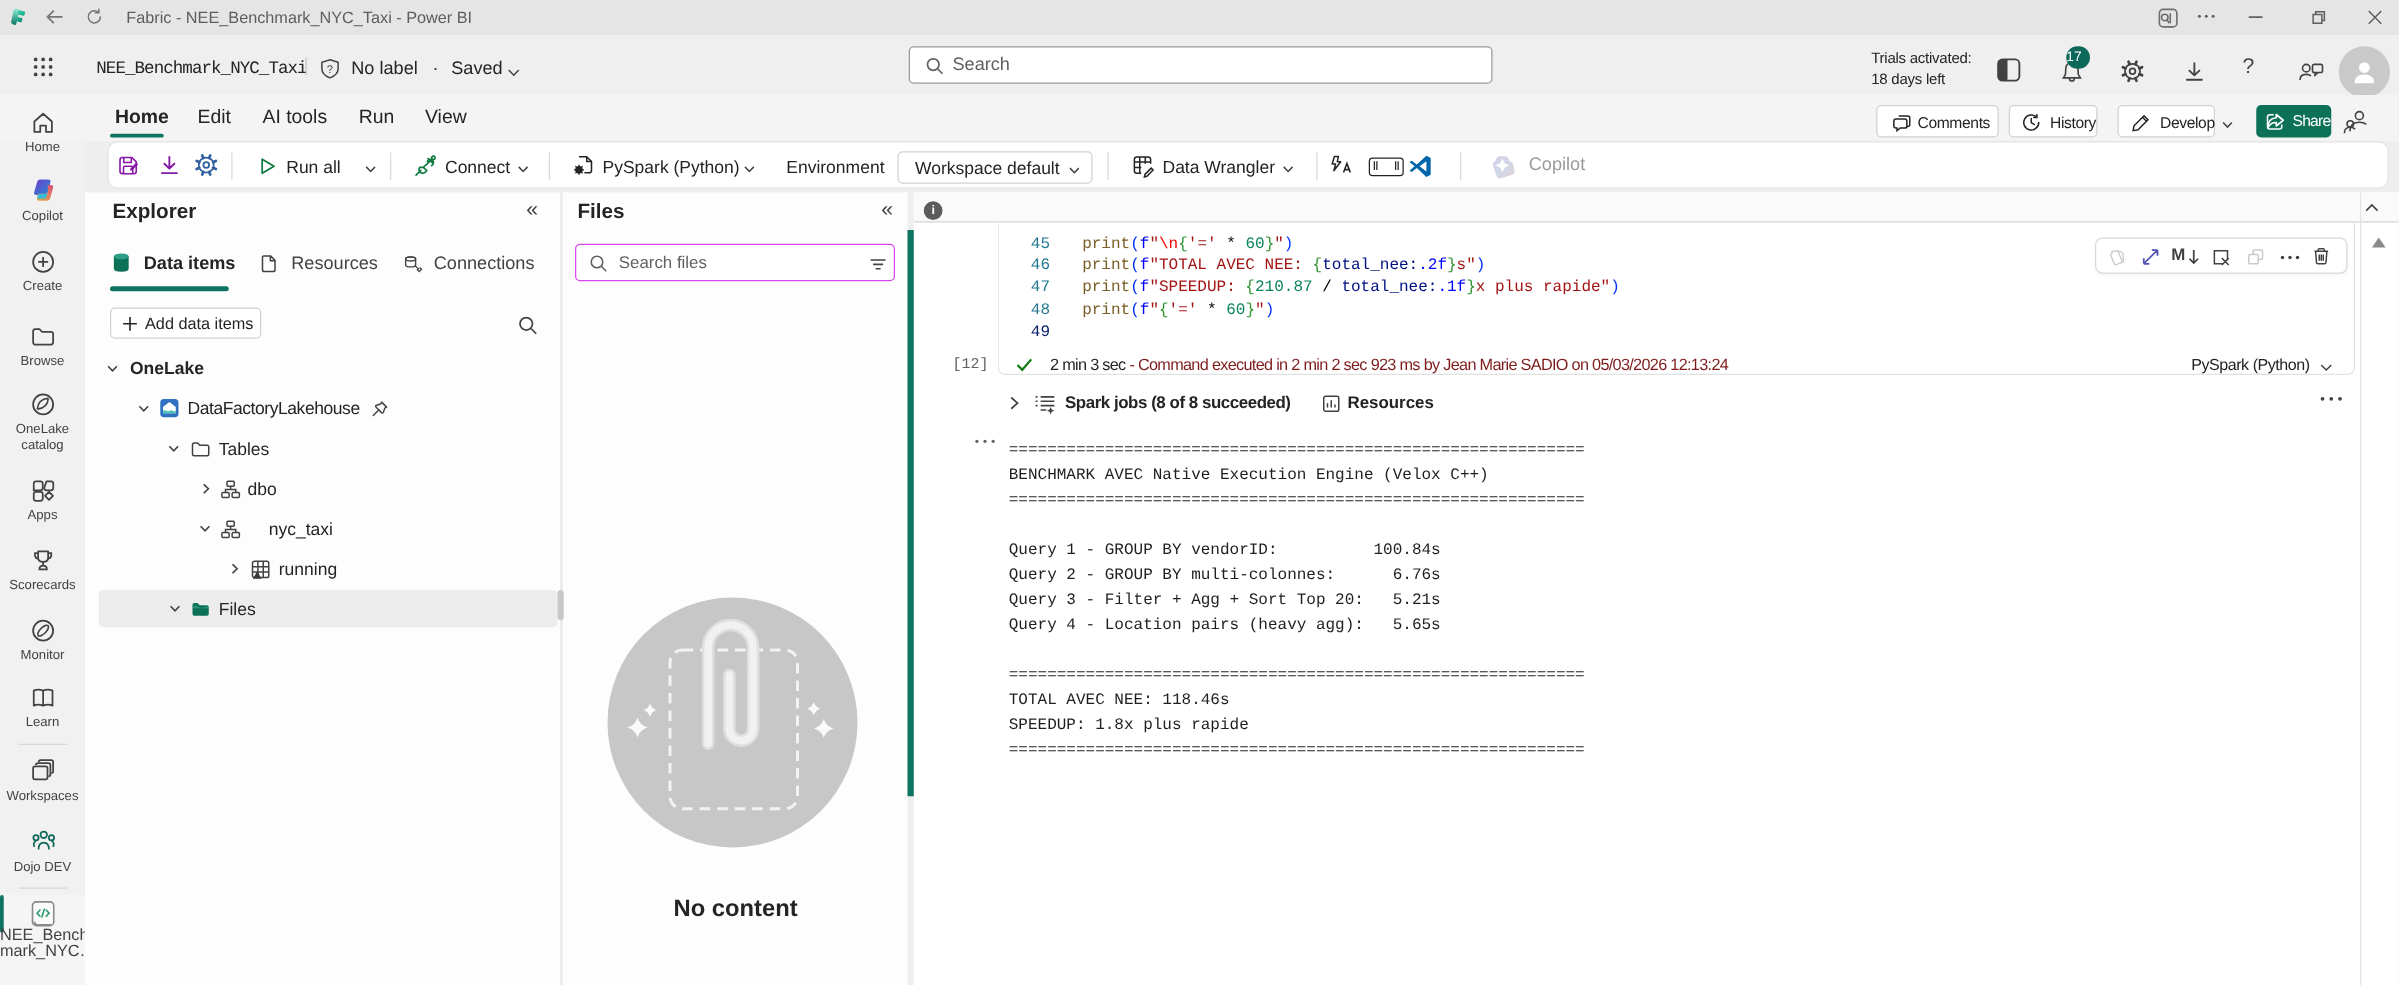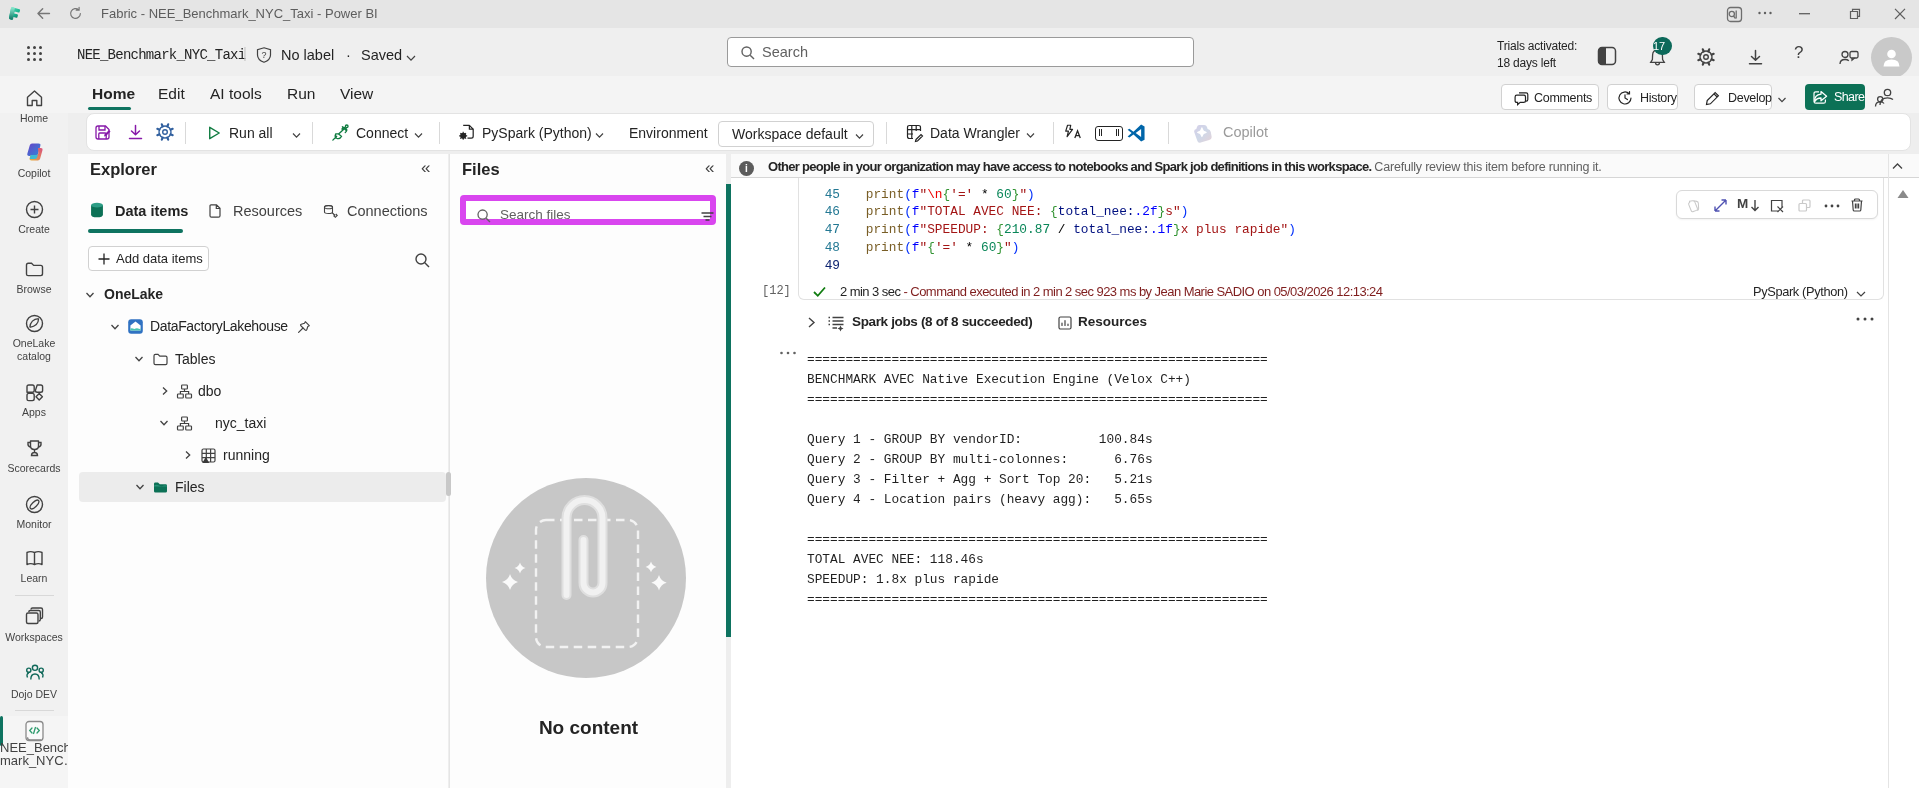--- a/index.html
+++ b/index.html
@@ -461,21 +461,21 @@
   <svg style="position:absolute;left:84px;top:325px" width="17" height="17" viewBox="0 0 17 17">
     <path d="M2 4.8 Q2 3.4 3.4 3.4 H6 L7.8 5.2 H13.6 Q15 5.2 15 6.6 V12.2 Q15 13.6 13.6 13.6 H3.4 Q2 13.6 2 12.2 Z" fill="#0c7156"></path>
     <path d="M2 6.5 Q4.5 5.1 7 6.5 Q9.5 7.9 12 6.5 L15 6.5 V7.5 L2 7.5 Z" fill="#3da88f" opacity="0.6"></path>
   </svg>
   <div style="position:absolute;left:107px;top:325px;font-size:14px;color:#242424;">Files</div>
 </div>
 
 <div class="abs" id="filespanel">
   <div style="position:absolute;left:12px;top:6px;font-size:16.5px;font-weight:bold;color:#242424;">Files</div>
   <div style="position:absolute;left:255px;top:4px;font-size:17px;color:#424242;">«</div>
-  <div style="position:absolute;left:10px;top:41px;width:256px;height:30px;background:#fff;border:6px solid #d946ef;border-radius:4px;">
+  <div style="position:absolute;left:10px;top:41px;width:256px;height:30px;background:#fff;border:1px solid #d946ef;border-radius:4px;">
     <svg style="position:absolute;left:10px;top:7px" width="16" height="16" viewBox="0 0 16 16" fill="none" stroke="#616161" stroke-width="1.3">
         <circle cx="6.6" cy="6.6" r="4.6"></circle>
         <line x1="10.2" y1="10.2" x2="14" y2="14"></line>
       </svg>
     <div style="position:absolute;left:34px;top:6px;font-size:13.5px;color:#616161;">Search files</div>
     <svg style="position:absolute;left:234px;top:8px" width="15" height="15" viewBox="0 0 15 15" stroke="#424242" stroke-width="1.3" fill="#424242">
       <path d="M1.5 4 H13.5 M3.5 7.5 H11.5 M5.5 11 H9.5" fill="none"></path>
     </svg>
   </div>
 
@@ -490,21 +490,20 @@
     <path d="M165 83.5 q1.2 4.2 5.4 5.4 q-4.2 1.2 -5.4 5.4 q-1.2 -4.2 -5.4 -5.4 q4.2 -1.2 5.4 -5.4 Z" fill="#fafafa"></path>
   </svg>
   <div style="position:absolute;left:0;top:563px;width:277px;text-align:center;font-size:19px;font-weight:bold;color:#242424;">No content</div>
   <div style="position:absolute;left:-4px;top:318px;width:5px;height:24px;background:#c8c8c8;border-radius:3px;"></div>
 </div>
 
 <div class="abs" id="notebook">
 
   <div style="position:absolute;left:0;top:0;width:1188px;height:24px;background:#fafafa;border-bottom:1px solid #d6d6d6;overflow:hidden;">
     <div style="position:absolute;left:8px;top:7px;width:15px;height:15px;border-radius:50%;background:#5c5c5c;color:#fff;font-size:10px;text-align:center;line-height:15px;font-weight:bold;">i</div>
-    <div style="position:absolute;left:37px;top:5px;font-size:13px;letter-spacing:-0.7px;color:#242424;white-space:nowrap;"><b>Other people in your organization may have access to notebooks and Spark job definitions in this workspace.</b> <span style="color:#616161;font-size:12.5px;letter-spacing:-0.2px;">Carefully review this item before running it.</span></div>
     <svg style="position:absolute;left:1160px;top:6px" width="13" height="13" viewBox="0 0 13 13" fill="none" stroke="#424242" stroke-width="1.3">
         <path d="M2 8.5 L6.5 4 L11 8.5"></path>
       </svg>
   </div>
 
   <div style="position:absolute;left:67px;top:24px;width:1086px;height:122px;border:1px solid #e1e1e1;border-top:none;border-radius:0 0 6px 6px;"></div>
 
   <div style="position:absolute;left:67px;top:31.7px;width:42px;text-align:right;font-family:'Liberation Mono',monospace;font-size:12.8px;line-height:17.8px;color:#237893;">45<br>46<br>47<br>48<br><span style="color:#0b216f">49</span></div>
 
   <pre style="position:absolute;left:104px;top:31.7px;font-family:'Liberation Mono',monospace;font-size:12.8px;line-height:17.8px;color:#000;">    <span style="color:#795E26">print</span><span style="color:#0431fa">(</span><span style="color:#0000ff">f</span><span style="color:#a31515">"</span><span style="color:#ee0000">\n</span><span style="color:#319331">{</span><span style="color:#a31515">'='</span> <span style="color:#000000">*</span> <span style="color:#098658">60</span><span style="color:#319331">}</span><span style="color:#a31515">"</span><span style="color:#0431fa">)</span>

